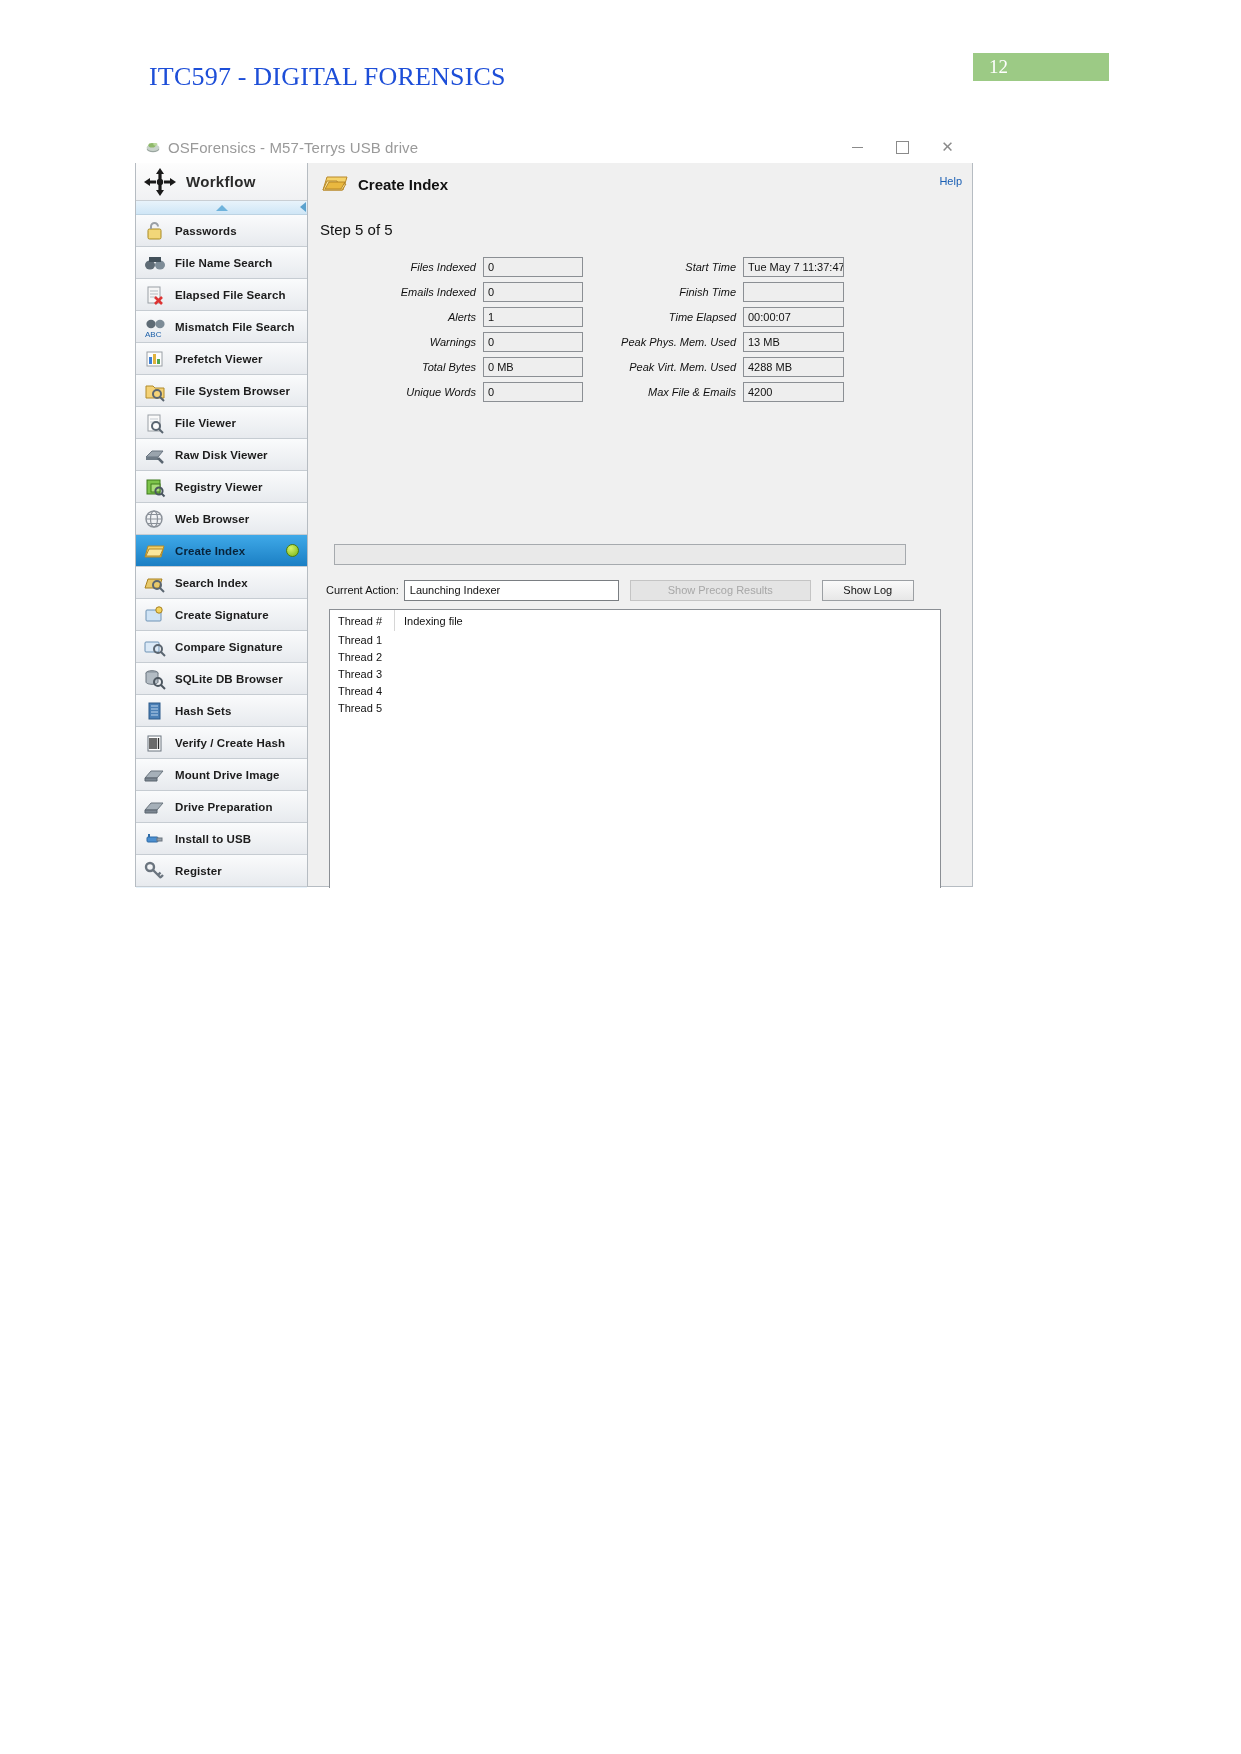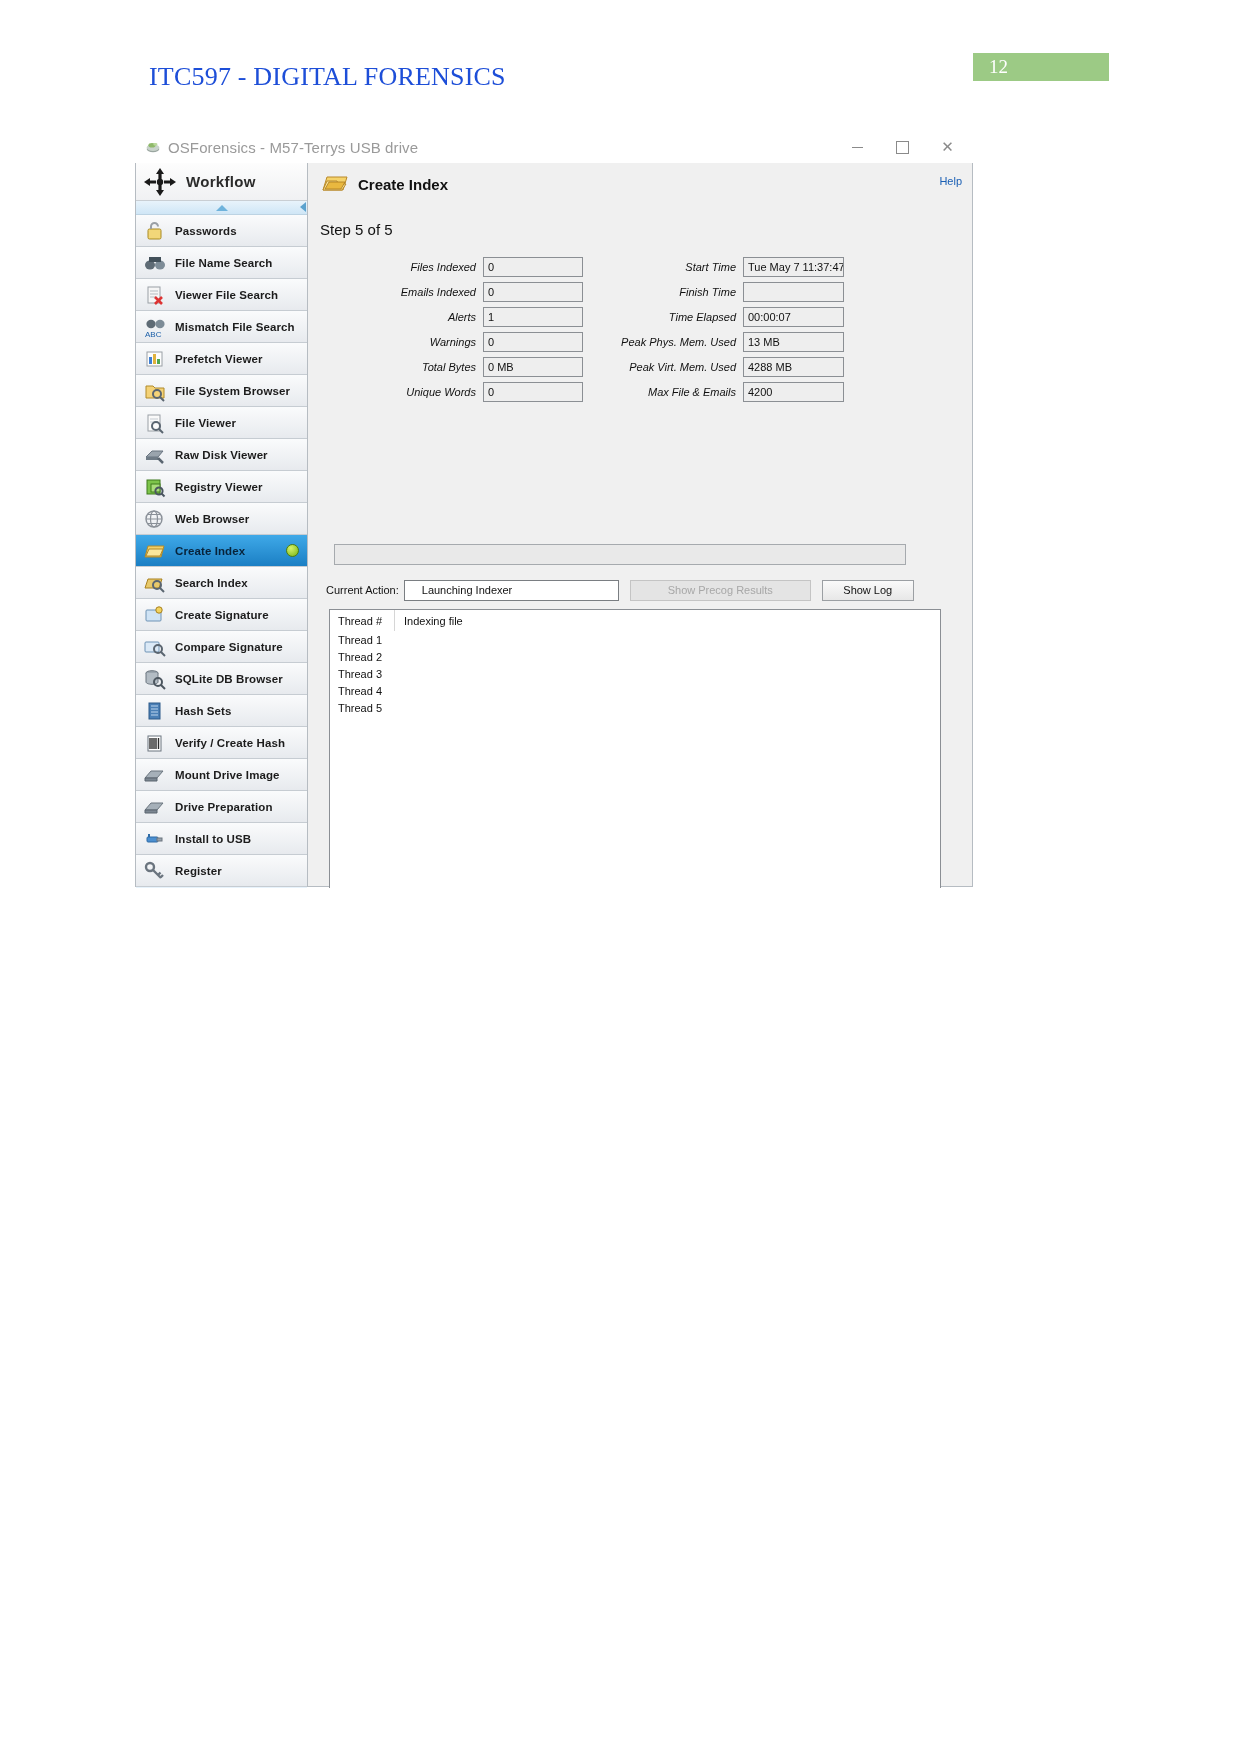--- a/index.html
+++ b/index.html
@@ -285,21 +285,21 @@
     align-items: center;
   }
   #action-label { font-size: 11px; color: #111; white-space: nowrap; }
   #action-value {
     margin-left: 5px;
     width: 215px; height: 21px;
     border: 1px solid #7a7e82;
     background: #ffffff;
     box-sizing: border-box;
     display: flex; align-items: center;
-    padding-left: 17px;
+    padding-left: 5px;
     font-size: 11px;
   }
   .btn {
     height: 21px;
     border: 1px solid #9b9fa3;
     background: linear-gradient(180deg,#fafafa 0%, #e7e7e7 100%);
     box-sizing: border-box;
     display: flex; align-items: center; justify-content: center;
     font-size: 11px;
     color: #111;
@@ -407,21 +407,21 @@
               <rect x="6" y="5" width="12" height="5" fill="#42505a"></rect>
             </svg></span>
           <span class="ni-label">File Name Search</span>
         </div>
         <div class="nav-item">
           <span class="ni-icon"><svg width="24" height="22" viewBox="0 0 24 22">
               <rect x="5" y="3" width="12" height="16" fill="#f6f6f6" stroke="#9aa0a6"></rect>
               <path d="M7 7h8M7 10h8M7 13h6" stroke="#b5bcc2"></path>
               <path d="M12 13 l7 7 M19 13 l-7 7" stroke="#d33" stroke-width="2.6"></path>
             </svg></span>
-          <span class="ni-label">Viewer File Search</span>
+          <span class="ni-label">Elapsed File Search</span>
         </div>
         <div class="nav-item">
           <span class="ni-icon"><svg width="24" height="22" viewBox="0 0 24 22">
               <ellipse cx="8" cy="8" rx="4.6" ry="4.2" fill="#5e6b75"></ellipse>
               <ellipse cx="17" cy="8" rx="4.6" ry="4.2" fill="#7d8c97"></ellipse>
               <text x="2" y="21" font-size="8" fill="#1b5fa8" font-family="sans-serif">ABC</text>
             </svg></span>
           <span class="ni-label">Mismatch File Search</span>
         </div>
         <div class="nav-item">

